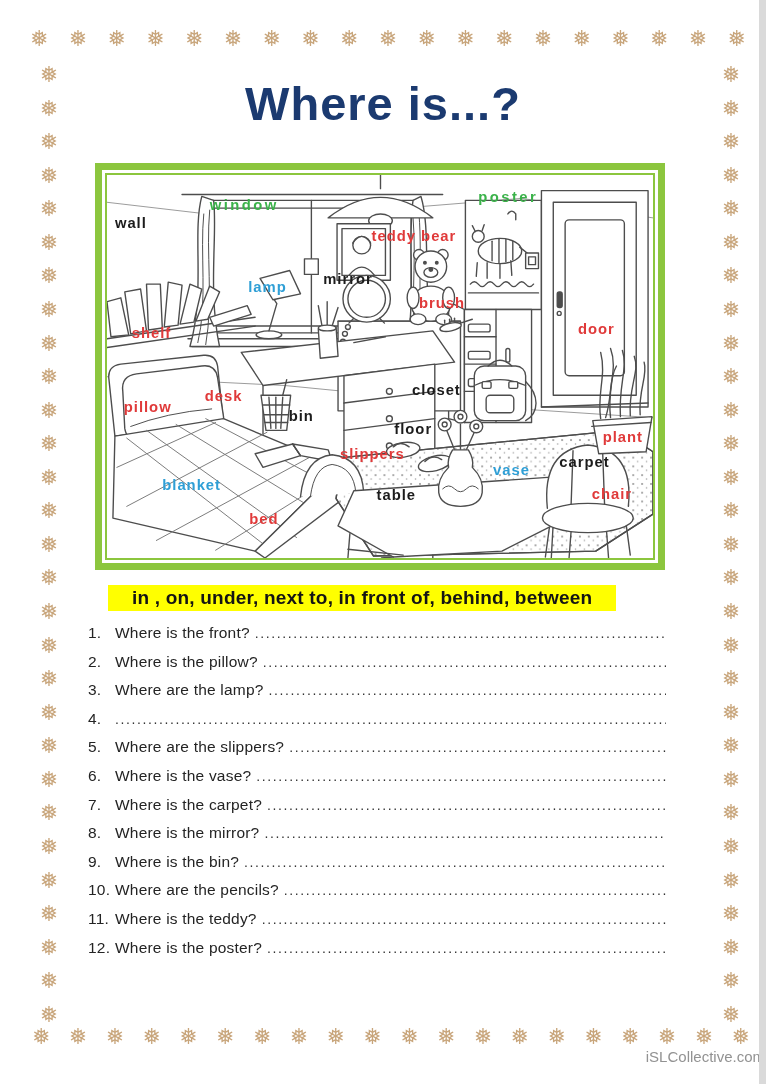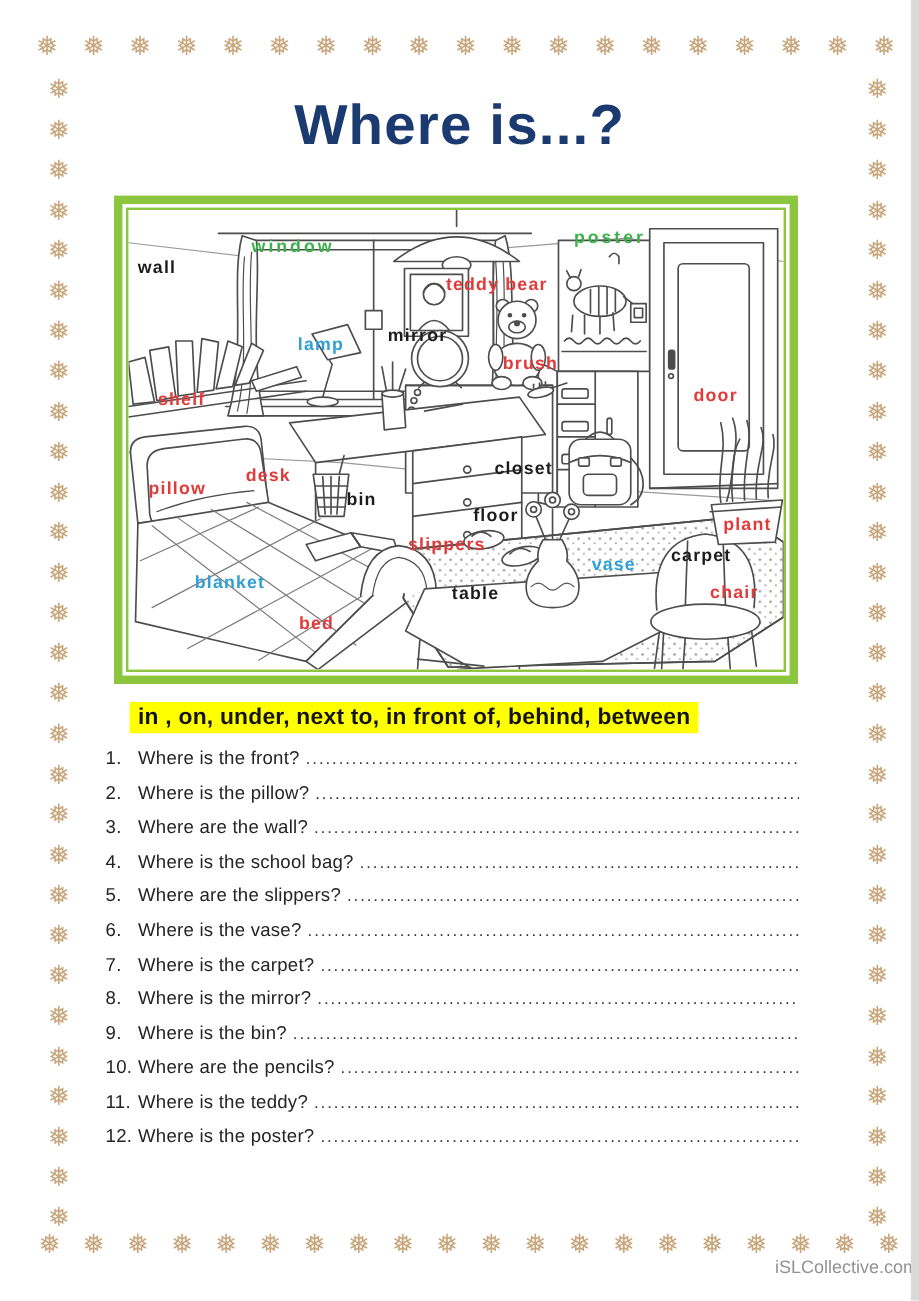--- a/index.html
+++ b/index.html
@@ -17,21 +17,21 @@
          font-size:47px;font-weight:700;color:#1b3a70;letter-spacing:1px;}
   
   .frame{position:absolute;left:95px;top:163px;width:570px;height:407px;box-sizing:border-box;
          border:7px solid #8cc63e;padding:3px;background:#fff;}
   .frame-inner{width:100%;height:100%;box-sizing:border-box;border:2px solid #8cc63e;overflow:hidden;background:#fff;}
   .frame-inner svg{display:block;width:100%;height:100%;}
   .lbl{font-family:"Liberation Sans",sans-serif;font-weight:bold;font-size:15px;letter-spacing:1px;}
   .lbl-sp{letter-spacing:2.5px;}
   
   .prepositions{position:absolute;left:108px;top:585px;background:#ffff00;color:#141414;
-                font-size:19px;font-weight:700;padding:2px 7px;letter-spacing:0.2px;}
+                font-size:19px;font-weight:700;padding:2px 24px;letter-spacing:0.2px;}
   
   .questions{position:absolute;left:88px;top:624px;width:578px;}
   .q-row{display:flex;align-items:baseline;height:28.6px;font-size:15.5px;color:#242424;letter-spacing:0.2px;}
   .q-num{flex:0 0 27px;}
   .q-text{flex:0 0 auto;padding-right:5px;}
   .q-dots{flex:1 1 auto;min-width:0;overflow:hidden;white-space:nowrap;font-size:14px;letter-spacing:1.6px;color:#333;}
   
   .footer{position:absolute;top:1048px;right:1px;font-size:15px;color:#929292;}
   .page-edge{position:absolute;top:0;right:0;width:7px;height:100%;background:#dadada;}
 </style>
@@ -457,27 +457,26 @@
   </div>
 
   <div class="q-row">
     <span class="q-num">2.</span>
     <span class="q-text">Where is the pillow?</span>
     <span class="q-dots">......................................................................................................................................................</span>
   </div>
 
   <div class="q-row">
     <span class="q-num">3.</span>
-    <span class="q-text">Where are the wall?</span>
+    <span class="q-text">Where are the lamp?</span>
     <span class="q-dots">......................................................................................................................................................</span>
   </div>
 
   <div class="q-row">
     <span class="q-num">4.</span>
-    <span class="q-text">Where is the school bag?</span>
     <span class="q-dots">......................................................................................................................................................</span>
   </div>
 
   <div class="q-row">
     <span class="q-num">5.</span>
     <span class="q-text">Where are the slippers?</span>
     <span class="q-dots">......................................................................................................................................................</span>
   </div>
 
   <div class="q-row">

